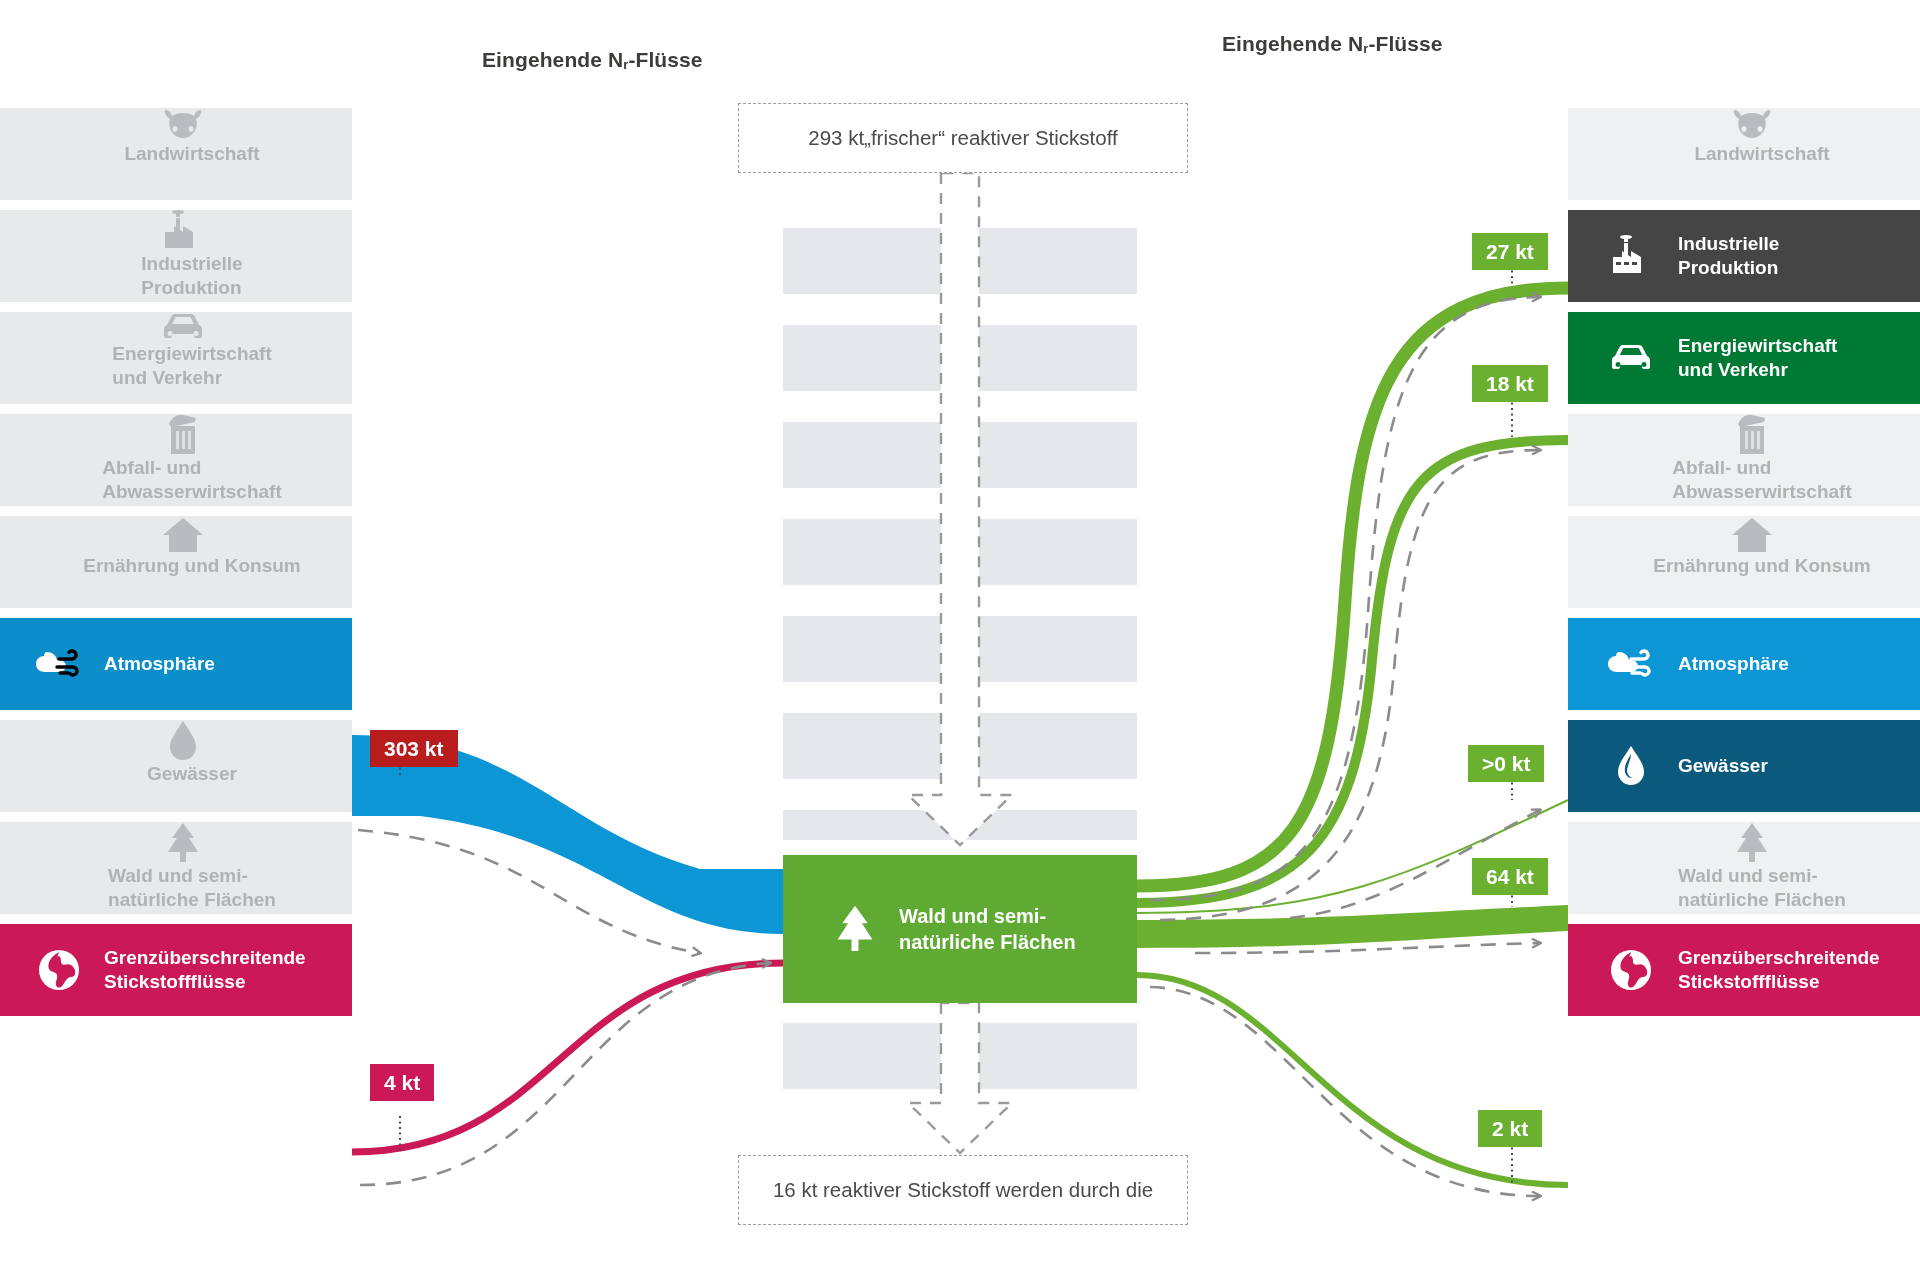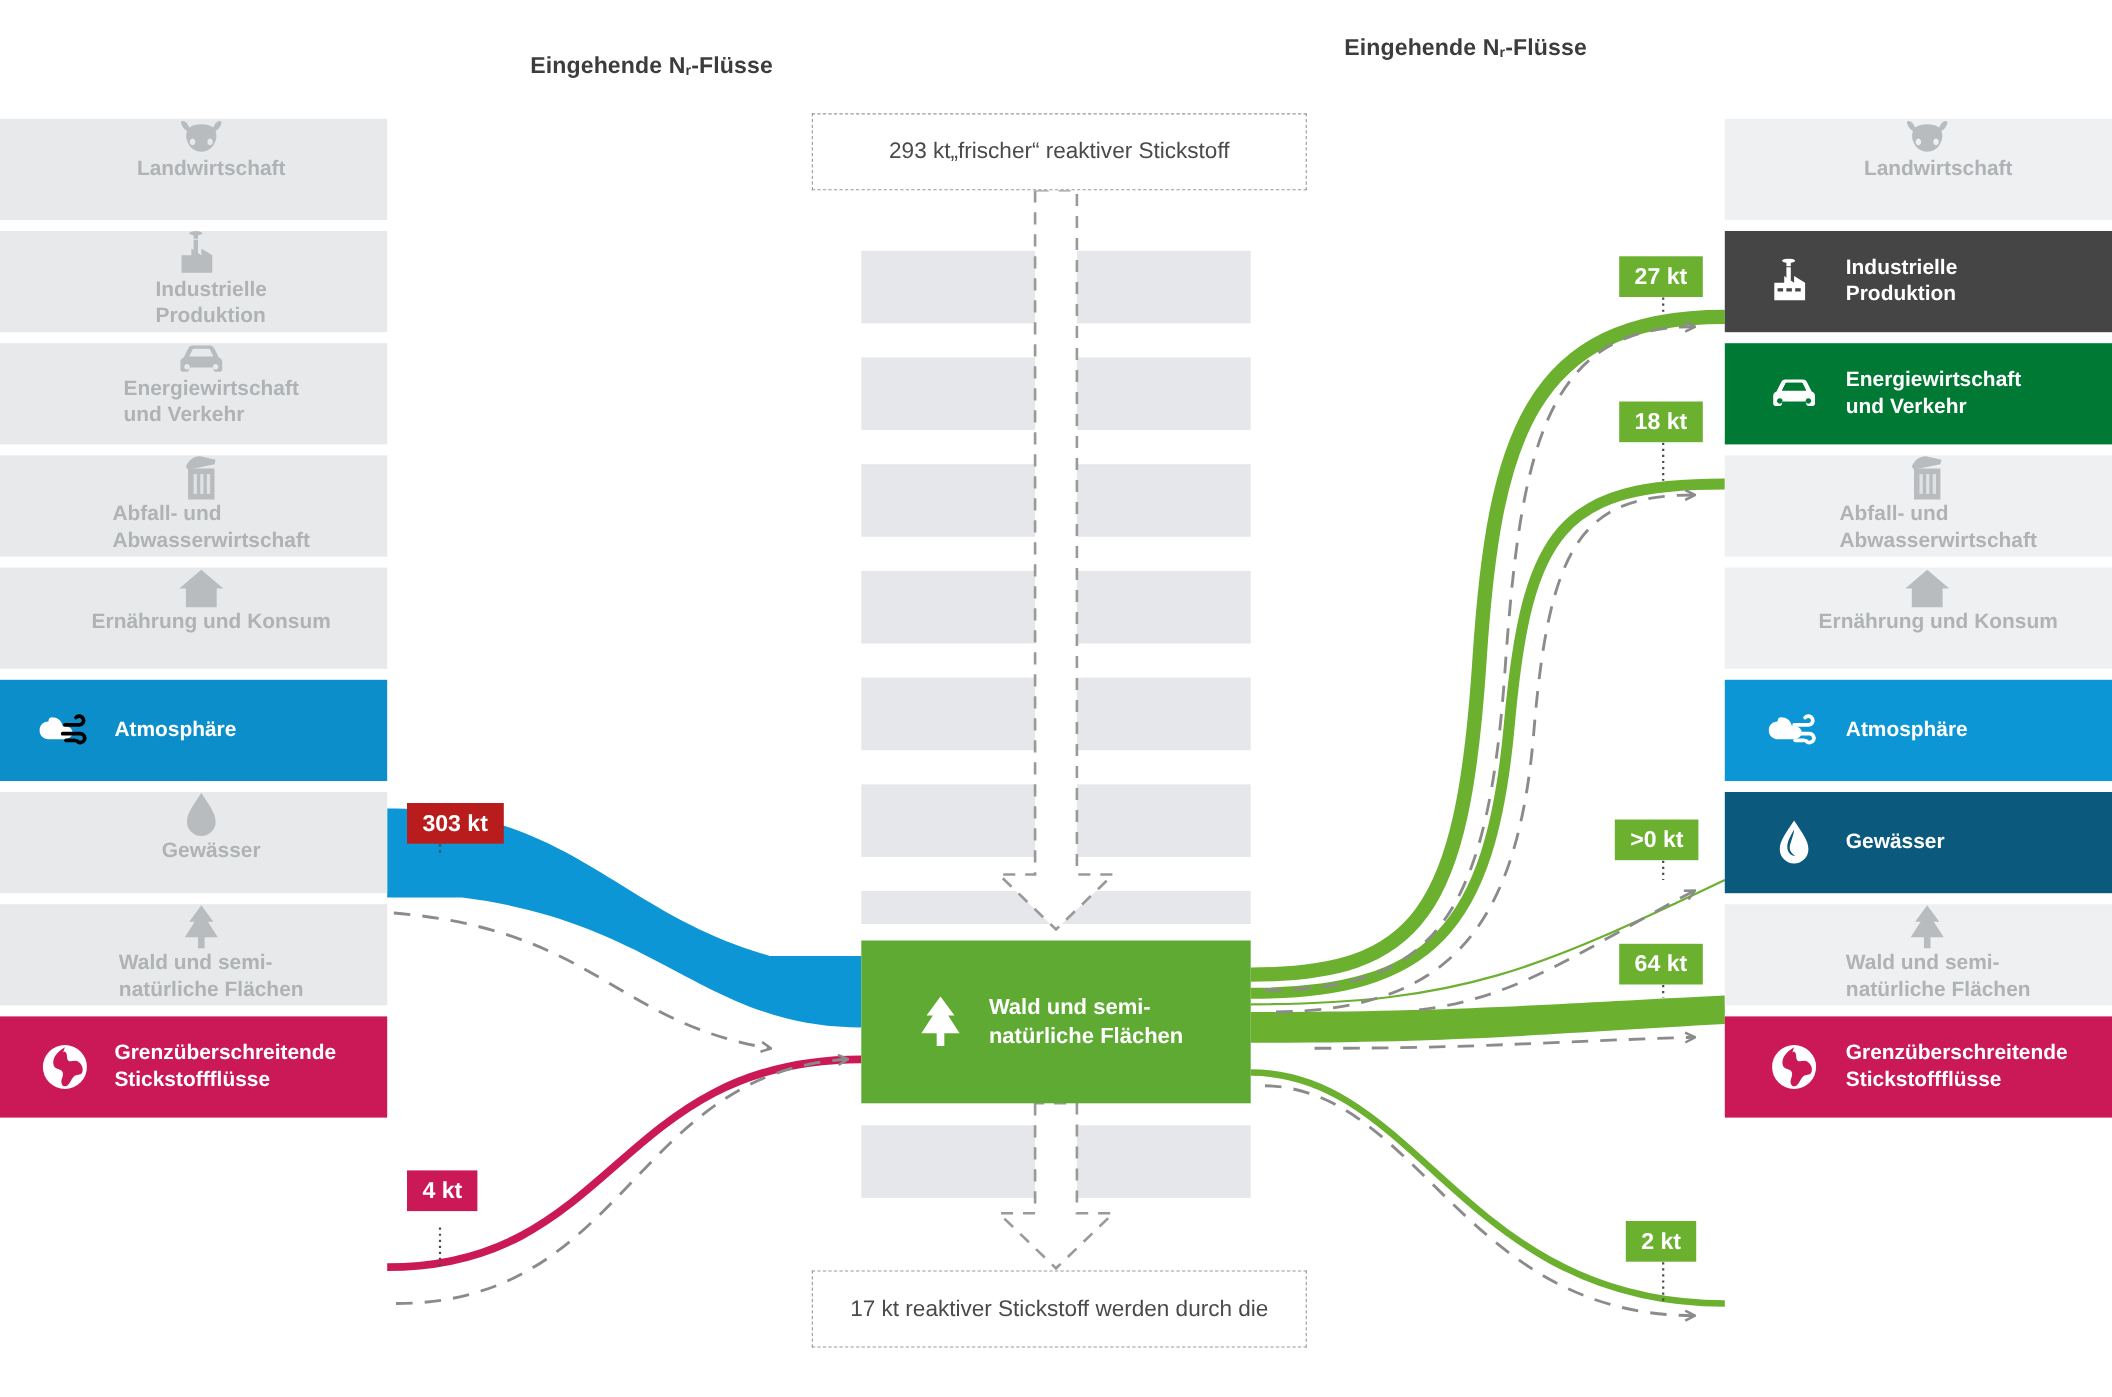--- a/index.html
+++ b/index.html
@@ -363,21 +363,21 @@
         </svg>
     </span>
     <span class="lbl">Wald und semi-
 natürliche Flächen</span>
   </div>
 
   <div class="note" id="note-top">
     <span>293 kt„frischer“ reaktiver Stickstoff</span>
   </div>
   <div class="note" id="note-bot">
-    <span>17 kt reaktiver Stickstoff  werden durch die</span>
+    <span>16 kt reaktiver Stickstoff  werden durch die</span>
   </div>
 
   <div class="badge blue" style="left:370px;top:714px">303 kt</div>
   <div class="badge pink" style="left:370px;top:1048px">4 kt</div>
   <div class="badge green" style="left:1472px;top:217px">27 kt</div>
   <div class="badge green" style="left:1472px;top:349px">18 kt</div>
   <div class="badge green" style="left:1468px;top:729px">&gt;0 kt</div>
   <div class="badge green" style="left:1472px;top:842px">64 kt</div>
   <div class="badge green" style="left:1478px;top:1094px">2 kt</div>
 

